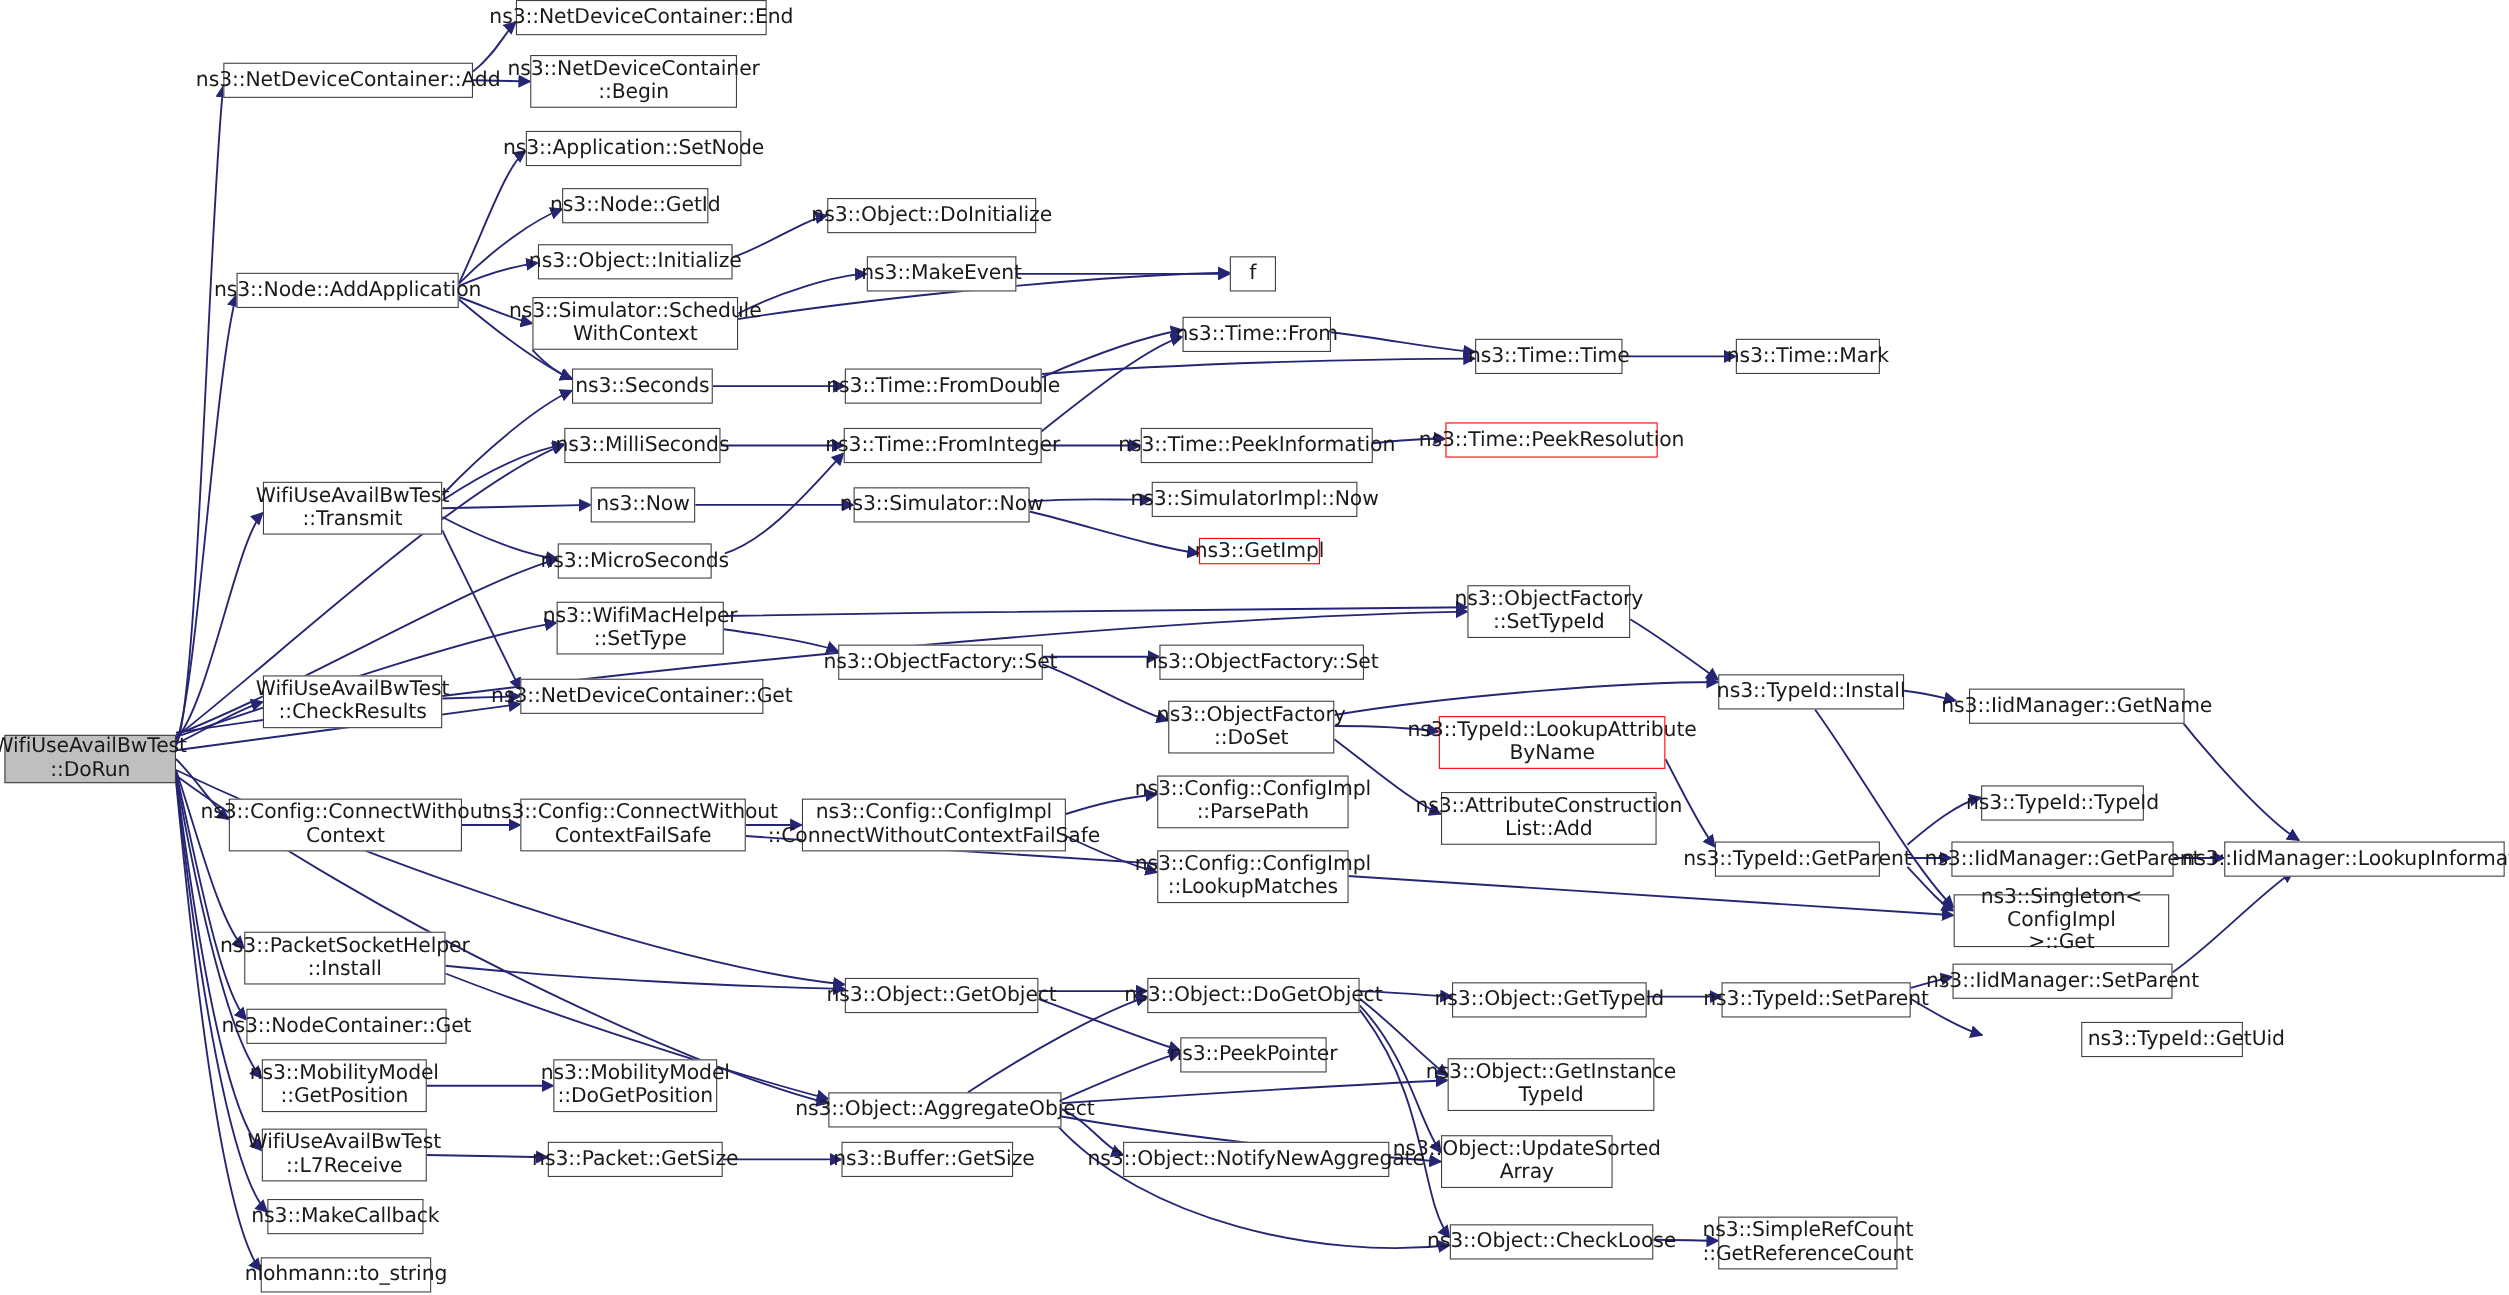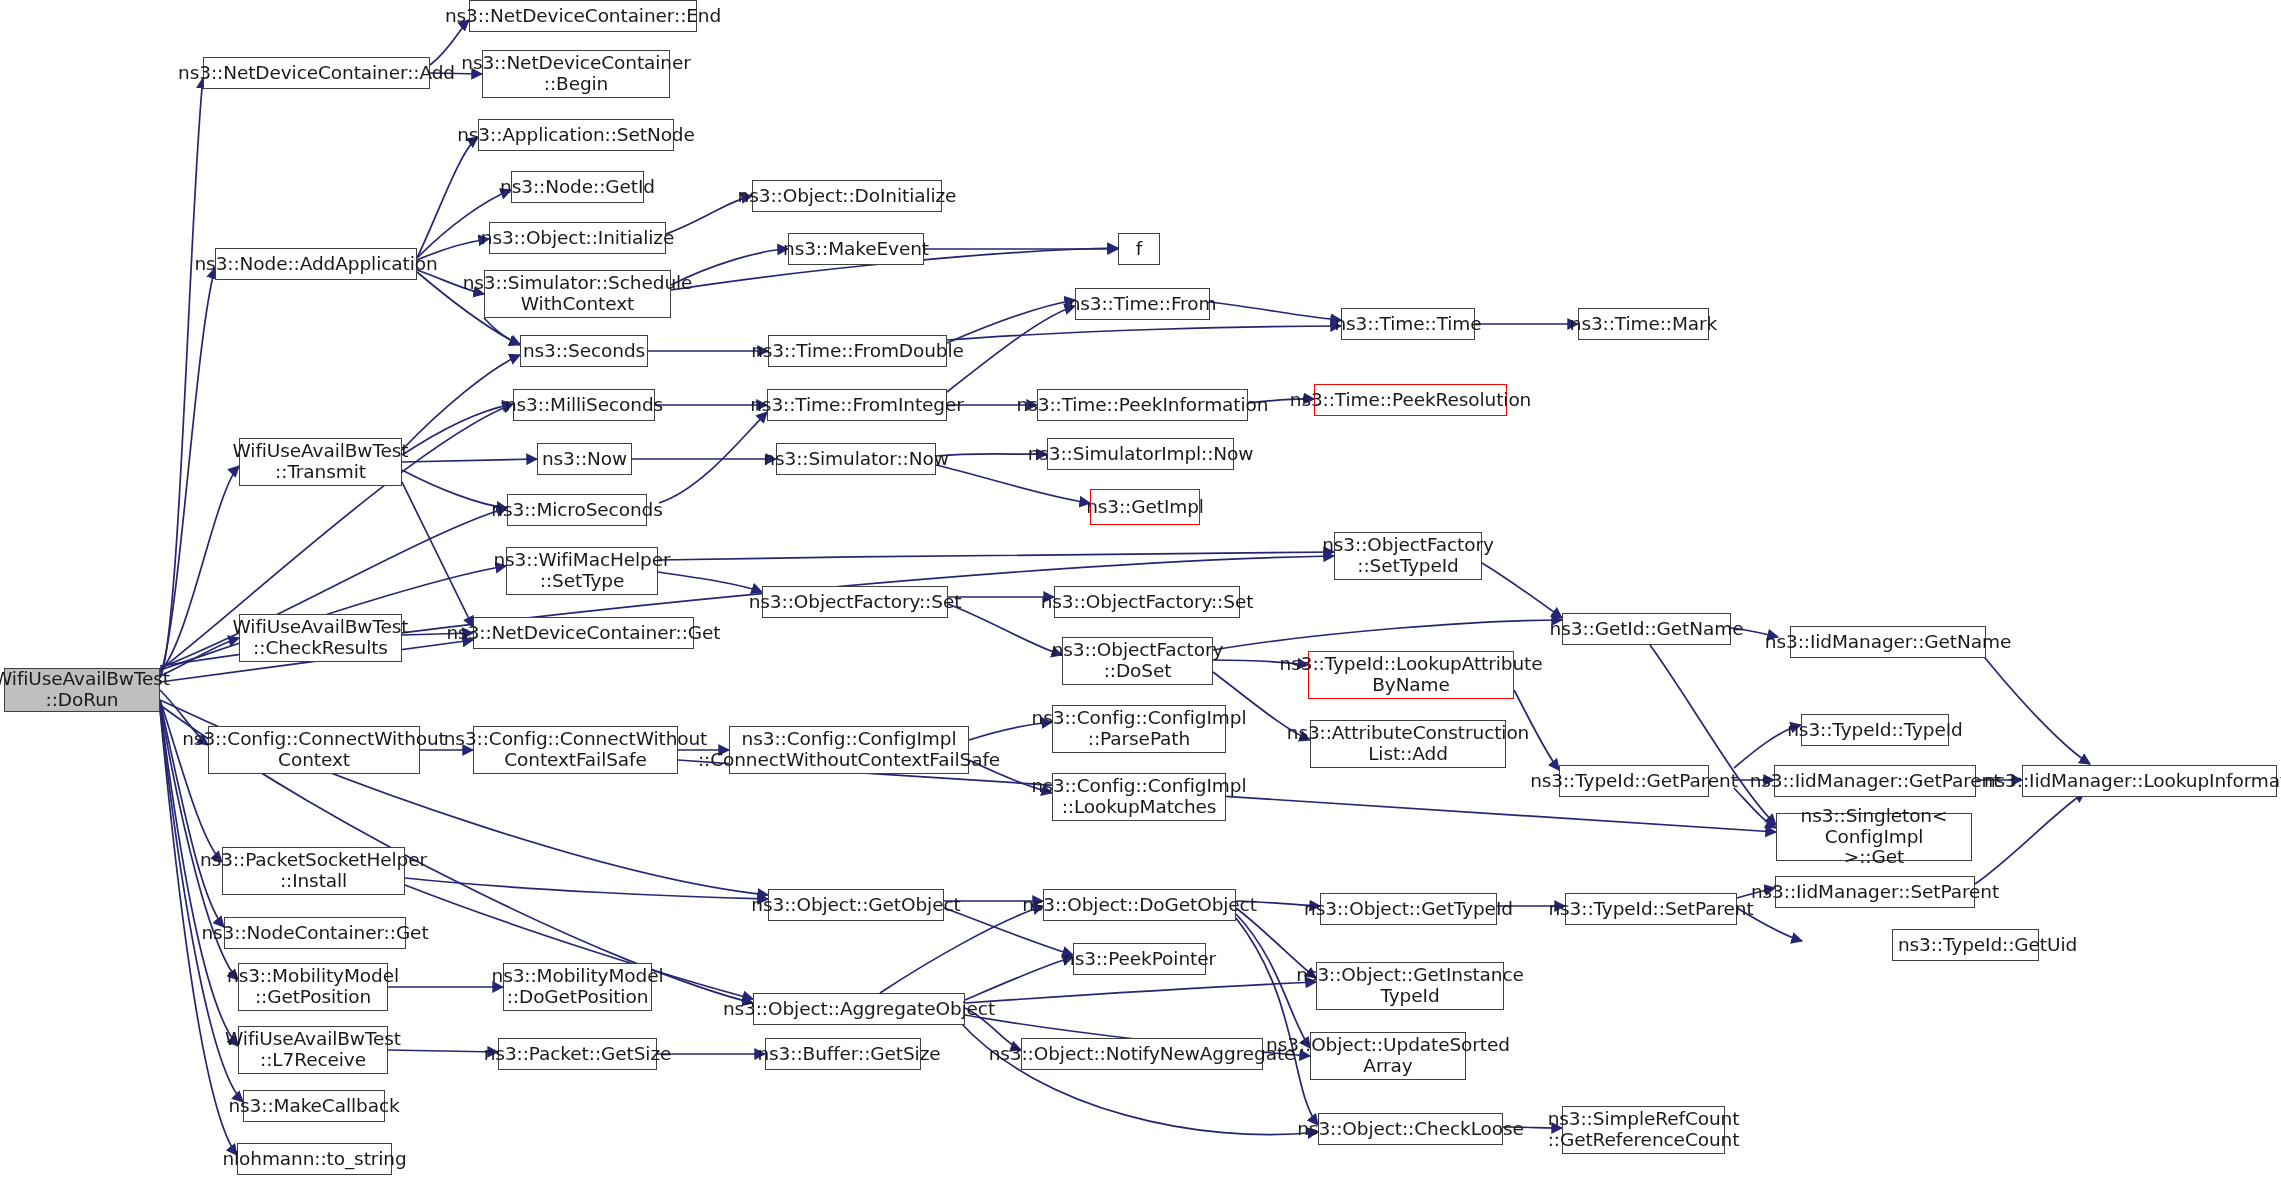--- a/index.html
+++ b/index.html
@@ -172,42 +172,42 @@
       <div class="node" style="left: 520px; top: 335px; width: 128px; height: 32px;">ns3::Seconds</div>
       <div class="node" style="left: 513px; top: 389px; width: 142px; height: 32px;">ns3::MilliSeconds</div>
       <div class="node" style="left: 537px; top: 443px; width: 95px; height: 32px;">ns3::Now</div>
       <div class="node" style="left: 507px; top: 494px; width: 140px; height: 32px;">ns3::MicroSeconds</div>
       <div class="node" style="left: 768px; top: 335px; width: 179px; height: 32px;">ns3::Time::FromDouble</div>
       <div class="node" style="left: 767px; top: 389px; width: 180px; height: 32px;">ns3::Time::FromInteger</div>
       <div class="node" style="left: 776px; top: 443px; width: 160px; height: 32px;">ns3::Simulator::Now</div>
       <div class="node" style="left: 1075px; top: 288px; width: 135px; height: 32px;">ns3::Time::From</div>
       <div class="node" style="left: 1037px; top: 389px; width: 211px; height: 32px;">ns3::Time::PeekInformation</div>
       <div class="node" style="left: 1047px; top: 438px; width: 187px; height: 32px;">ns3::SimulatorImpl::Now</div>
-      <div class="node red" style="left: 1090px; top: 489px; width: 110px; height: 36px; text-align: center;">ns3::GetImpl</div>
+      <div class="node red" style="left: 1090px; top: 489px; width: 110px; height: 24px; text-align: center;">ns3::GetImpl</div>
       <div class="node" style="left: 1341px; top: 308px; width: 134px; height: 32px;">ns3::Time::Time</div>
       <div class="node" style="left: 1578px; top: 308px; width: 131px; height: 32px;">ns3::Time::Mark</div>
       <div class="node red" style="left: 1314px; top: 384px; width: 193px; height: 32px;">ns3::Time::PeekResolution</div>
       <div class="node" style="left: 239px; top: 438px; width: 163px; height: 48px;">WifiUseAvailBwTest
 ::Transmit</div>
       <div class="node" style="left: 239px; top: 614px; width: 163px; height: 48px;">WifiUseAvailBwTest
 ::CheckResults</div>
       <div class="node" style="left: 506px; top: 547px; width: 152px; height: 48px;">ns3::WifiMacHelper
 ::SetType</div>
       <div class="node" style="left: 473px; top: 617px; width: 221px; height: 32px;">ns3::NetDeviceContainer::Get</div>
       <div class="node" style="left: 762px; top: 586px; width: 186px; height: 32px;">ns3::ObjectFactory::Set</div>
       <div class="node" style="left: 1054px; top: 586px; width: 186px; height: 32px;">ns3::ObjectFactory::Set</div>
       <div class="node" style="left: 1062px; top: 637px; width: 151px; height: 48px;">ns3::ObjectFactory
 ::DoSet</div>
       <div class="node" style="left: 1334px; top: 532px; width: 148px; height: 48px;">ns3::ObjectFactory
 ::SetTypeId</div>
       <div class="node red" style="left: 1308px; top: 651px; width: 206px; height: 48px;">ns3::TypeId::LookupAttribute
 ByName</div>
       <div class="node" style="left: 1310px; top: 720px; width: 196px; height: 48px;">ns3::AttributeConstruction
 List::Add</div>
-      <div class="node" style="left: 1562px; top: 613px; width: 169px; height: 32px;">ns3::GetId::GetName</div>
+      <div class="node" style="left: 1562px; top: 613px; width: 169px; height: 32px;">ns3::TypeId::Install</div>
       <div class="node" style="left: 1778px; top: 626px; width: 196px; height: 32px; margin-left: 12px;">ns3::IidManager::GetName</div>
       <div class="node" style="left: 1801px; top: 714px; width: 148px; height: 32px;">ns3::TypeId::TypeId</div>
       <div class="node" style="left: 1559px; top: 765px; width: 150px; height: 32px;">ns3::TypeId::GetParent</div>
       <div class="node" style="left: 1774px; top: 765px; width: 202px; height: 32px;">ns3::IidManager::GetParent</div>
       <div class="node" style="left: 2022px; top: 765px; width: 255px; height: 32px;">ns3::IidManager::LookupInformation</div>
       <div class="node" style="left: 1776px; top: 813px; width: 196px; height: 48px;">ns3::Singleton&lt; ConfigImpl
 &gt;::Get</div>
       <div class="node" style="left: 1775px; top: 876px; width: 200px; height: 32px;">ns3::IidManager::SetParent</div>
       <div class="node" style="left: 1892px; top: 929px; width: 147px; height: 32px; padding-left: 48px;">ns3::TypeId::GetUid</div>
       <div class="node" style="left: 208px; top: 726px; width: 212px; height: 48px;">ns3::Config::ConnectWithout

